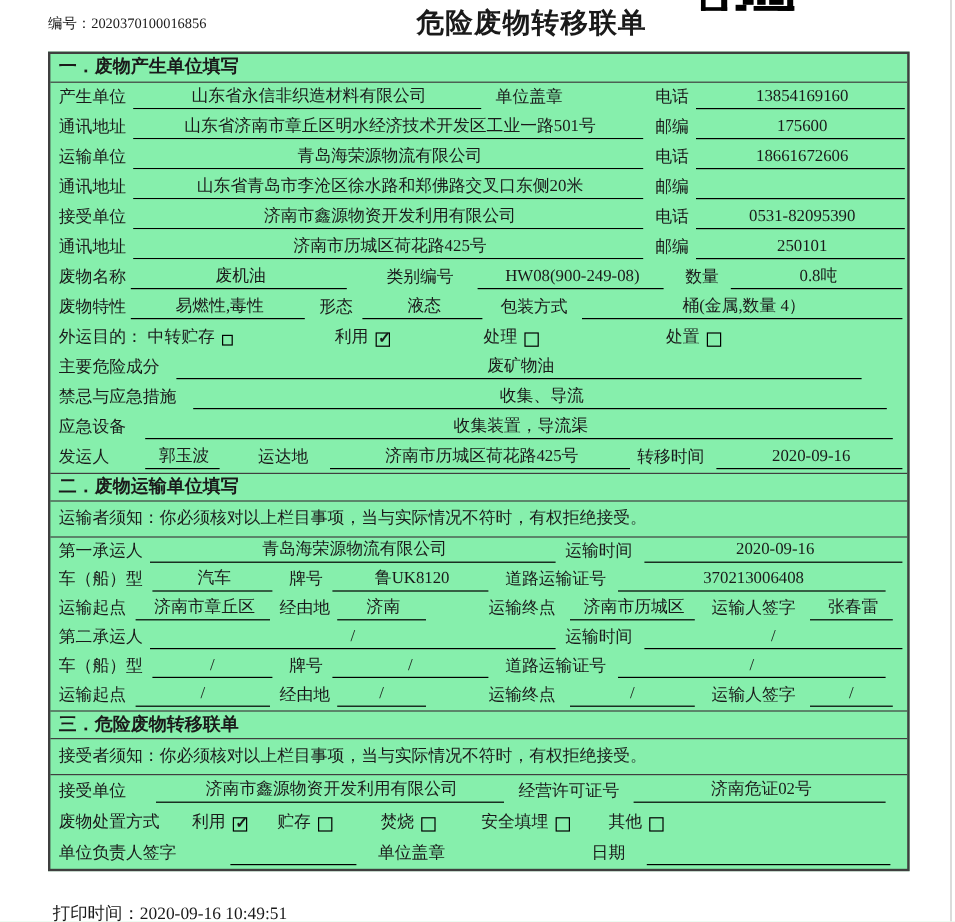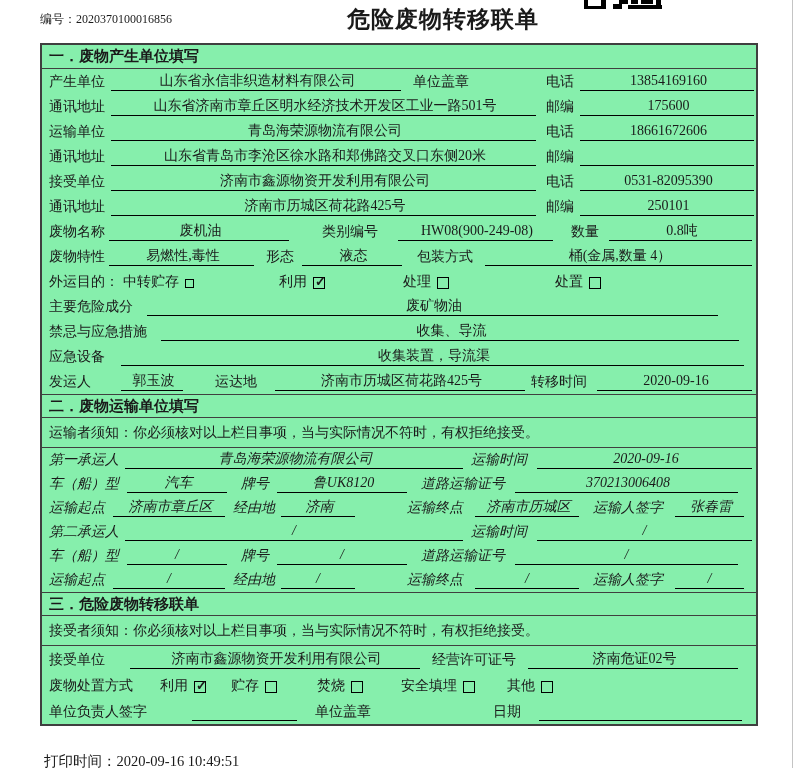--- a/index.html
+++ b/index.html
@@ -15,21 +15,21 @@
     font-size:23px; font-weight:bold; letter-spacing:1px; }
   .qr { position:absolute; left:584px; top:0; width:86px; height:10px; }
   .form { position:absolute; left:40px; top:43px; width:718px; border:2px solid #3f3f3f; background:#86efac; }
   .sec-head { height:24px; line-height:23px; border-top:1px solid #3f3f3f; border-bottom:1px solid #3f3f3f;
     font-size:15px; font-weight:bold; padding-left:7px; white-space:nowrap; }
   .sec-head.first { border-top:none; }
   .notice { height:30px; line-height:30px; border-bottom:1px solid #3f3f3f; padding-left:7px;
     font-size:14px; white-space:nowrap; }
   .row { display:flex; align-items:flex-end; height:25px; padding:0 2px 3px 7px;
     font-size:14px; white-space:nowrap; overflow:hidden; }
-  .row.h24 { height:24px;font-style:italic; } .row.h26 { height:26px; }
+  .row.h24 { height:24px; } .row.h26 { height:26px; }
   .main { flex:0 0 497px; display:flex; align-items:flex-end; min-width:0; overflow:hidden; }
   .lbl { height:18px; line-height:18px; white-space:nowrap; }
   .u { height:19px; line-height:18px; border-bottom:1px solid #000; padding:0 3px 0 6px;
     overflow:hidden; white-space:nowrap;text-align:center; }
   .fill { flex:1 1 auto; min-width:0; }
   .c { text-align:center; padding:0; }
   .box { width:12px; height:12px; border:1px solid #000; display:inline-block; position:relative;
     margin:0 0 2px 6px; align-self:flex-end; flex:0 0 auto; }
   .box.sm { width:9px; height:9px; margin-bottom:3px; }
   .box.checked::after { content:"✓"; position:absolute; left:1px; top:-4px; font-size:13px; font-weight:bold; }

